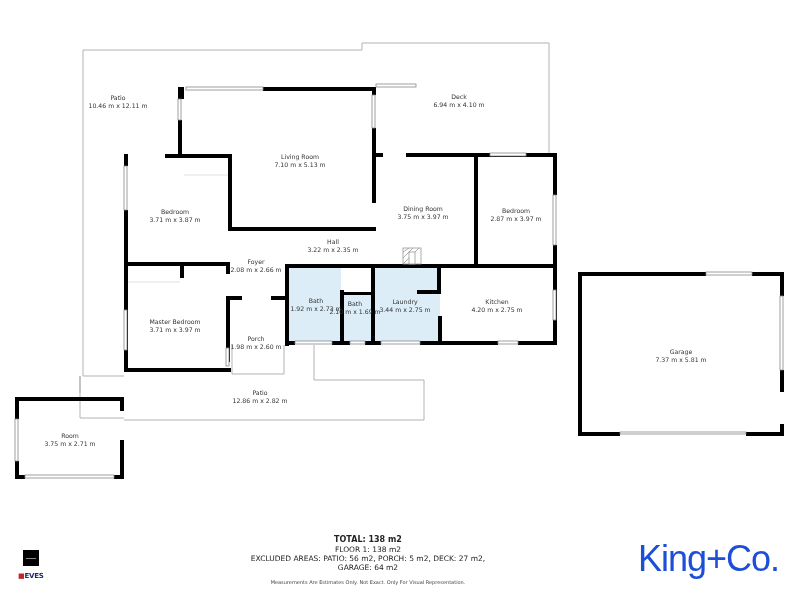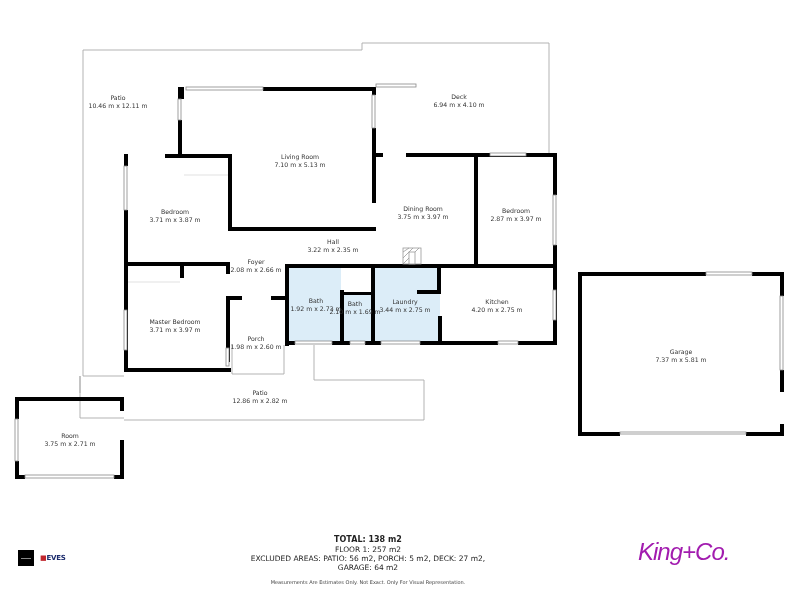--- a/index.html
+++ b/index.html
@@ -3,26 +3,26 @@
   <meta charset="utf-8">
   <style>
     html, body { margin: 0; padding: 0; background: #ffffff; }
     body { width: 800px; height: 600px; position: relative; overflow: hidden; font-family: "DejaVu Sans", sans-serif; }
     #plan { position: absolute; left: 0; top: 0; width: 800px; height: 600px; }
     .label { position: absolute; text-align: center; font-size: 6.2px; color: #333; line-height: 8px; white-space: nowrap; transform: translate(-50%, -50%); }
     .footer { position: absolute; left: 0; width: 736px; text-align: center; color: #222; }
     .total { top: 535px; font-size: 8px; font-weight: bold; }
     .line { font-size: 7.5px; line-height: 9px; }
     .disclaimer { top: 579px; font-size: 5px; color: #444; }
-    .brand-left { position: absolute; left: 18px; top: 550px; display: flex; align-items: center; gap: 6px; }
+    .brand-left { position: absolute; left: 18px; top: 550px; display: flex; align-items: center; gap: 6px; flex-direction: column; }
     .brand-box { width: 16px; height: 16px; background: #000; display: flex; align-items: center; justify-content: center; }
     .brand-box span { display: block; width: 10px; height: 1px; background: #888; }
     .brand-eves { font-size: 7px; font-weight: bold; color: #1a2a6c; letter-spacing: -0.2px; }
     .brand-eves b { color: #c0262d; }
-    .brand-right { position: absolute; left: 638px; top: 538px; font-family: "Liberation Sans", sans-serif; font-size: 24px; color: #a21caf; letter-spacing: -1px; font-style: italic; }
+    .brand-right { position: absolute; left: 638px; top: 538px; font-family: "Liberation Sans", sans-serif; font-size: 36px; color: #1d4ed8; letter-spacing: -1px; }
   </style>
 </head>
 <body>
 
 <svg id="plan" viewBox="0 0 800 600" xmlns="http://www.w3.org/2000/svg">
 
   <g fill="none" stroke="#aaaaaa" stroke-width="0.9">
 
     <polyline points="362,50 83,50 83,376 124,376"></polyline>
 
@@ -201,21 +201,21 @@
 <div class="label" style="left:70px;top:440px;">
     <div>Room</div>
     <div>3.75 m x 2.71 m</div>
   </div>
 <div class="label" style="left:681px;top:356px;">
     <div>Garage</div>
     <div>7.37 m x 5.81 m</div>
   </div>
 
 <div class="footer total">TOTAL: 138 m2</div>
-<div class="footer line" style="top:545px;">FLOOR 1: 257 m2</div>
+<div class="footer line" style="top:545px;">FLOOR 1: 138 m2</div>
 <div class="footer line" style="top:554px;">EXCLUDED AREAS: PATIO: 56 m2, PORCH: 5 m2, DECK: 27 m2,</div>
 <div class="footer line" style="top:563px;">GARAGE: 64 m2</div>
 <div class="footer disclaimer">Measurements Are Estimates Only. Not Exact. Only For Visual Representation.</div>
 
 <div class="brand-left">
   <div class="brand-box">
       <span></span>
     </div>
   <div class="brand-eves"><b>■</b><span>EVES</span></div>
 </div>

